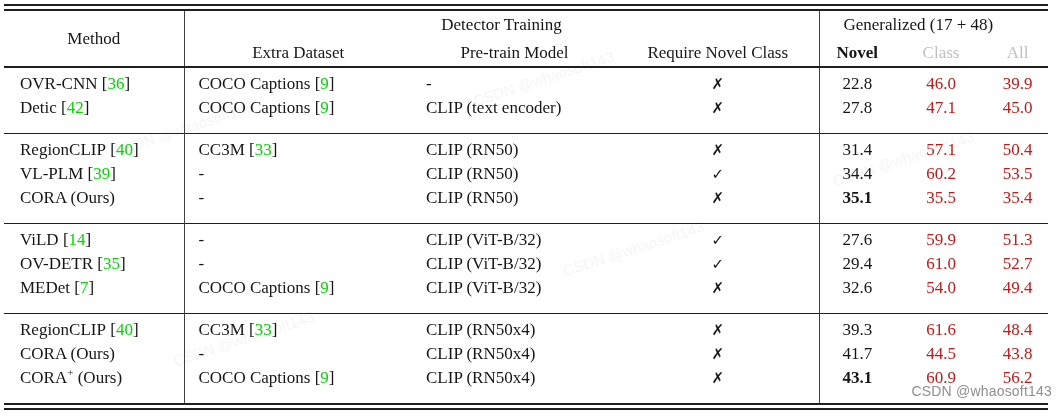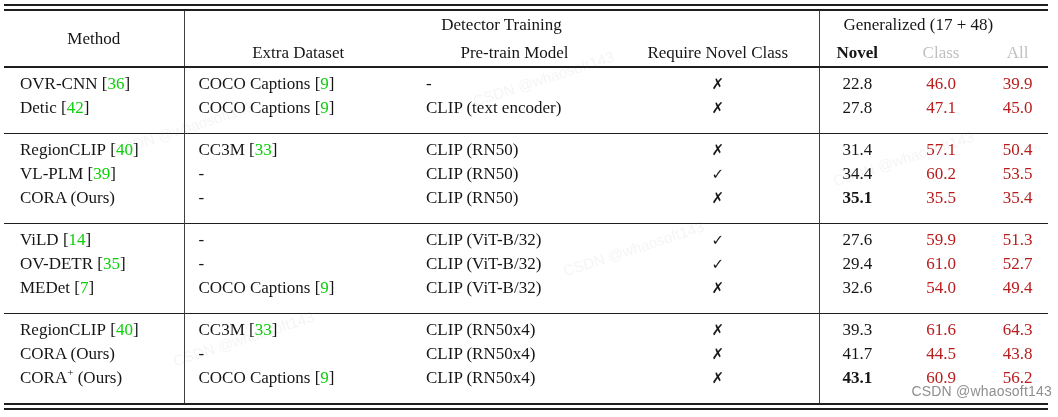--- a/index.html
+++ b/index.html
@@ -176,21 +176,21 @@
       </tbody>
 
       <tbody>
         <tr>
           <td class="c1 vr"><span>RegionCLIP</span><sup></sup><span> [</span><span class="cite">40</span><span>]</span></td>
           <td class="c2"><span>CC3M [</span><span class="cite">33</span><span>]</span></td>
           <td class="c3">CLIP (RN50x4)</td>
           <td class="mark vr">✗</td>
           <td class="num">39.3</td>
           <td class="num gray">61.6</td>
-          <td class="num gray">64.3</td>
+          <td class="num gray">48.4</td>
         </tr>
         <tr>
           <td class="c1 vr"><span>CORA (Ours)</span><sup></sup><span></span><span class="cite"></span><span></span></td>
           <td class="c2"><span>-</span><span class="cite"></span><span></span></td>
           <td class="c3">CLIP (RN50x4)</td>
           <td class="mark vr">✗</td>
           <td class="num">41.7</td>
           <td class="num gray">44.5</td>
           <td class="num gray">43.8</td>
         </tr>

